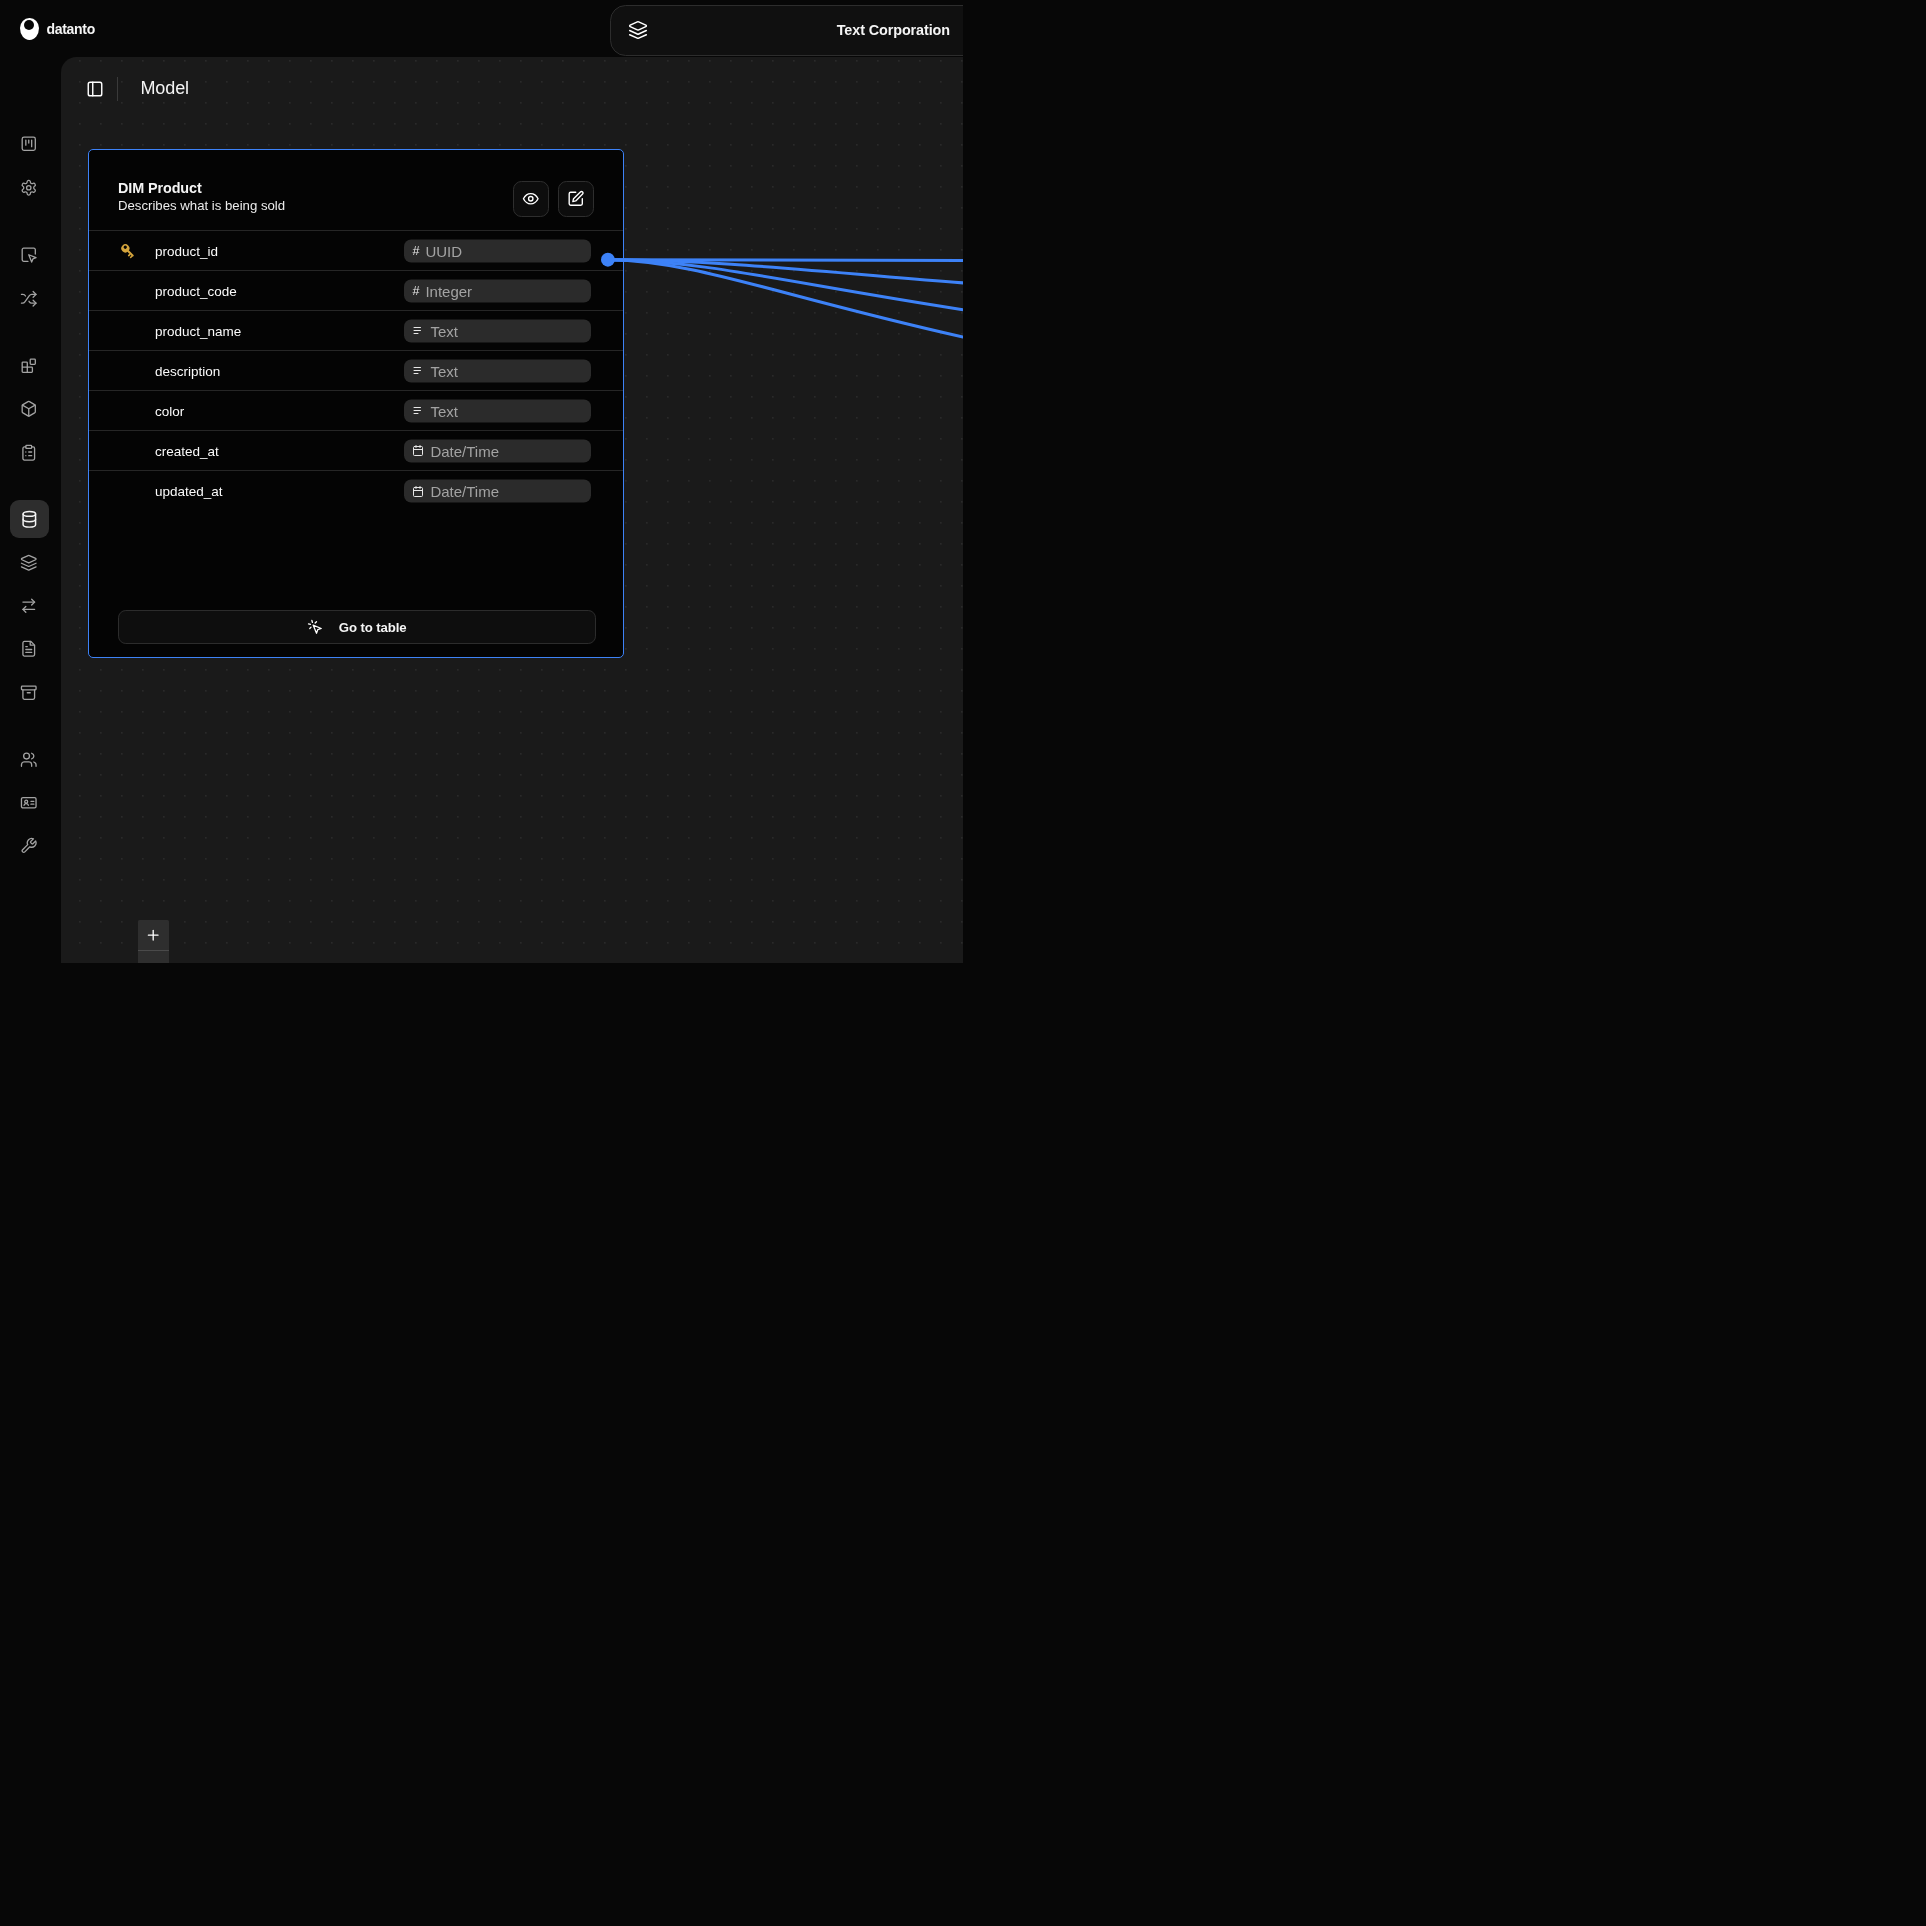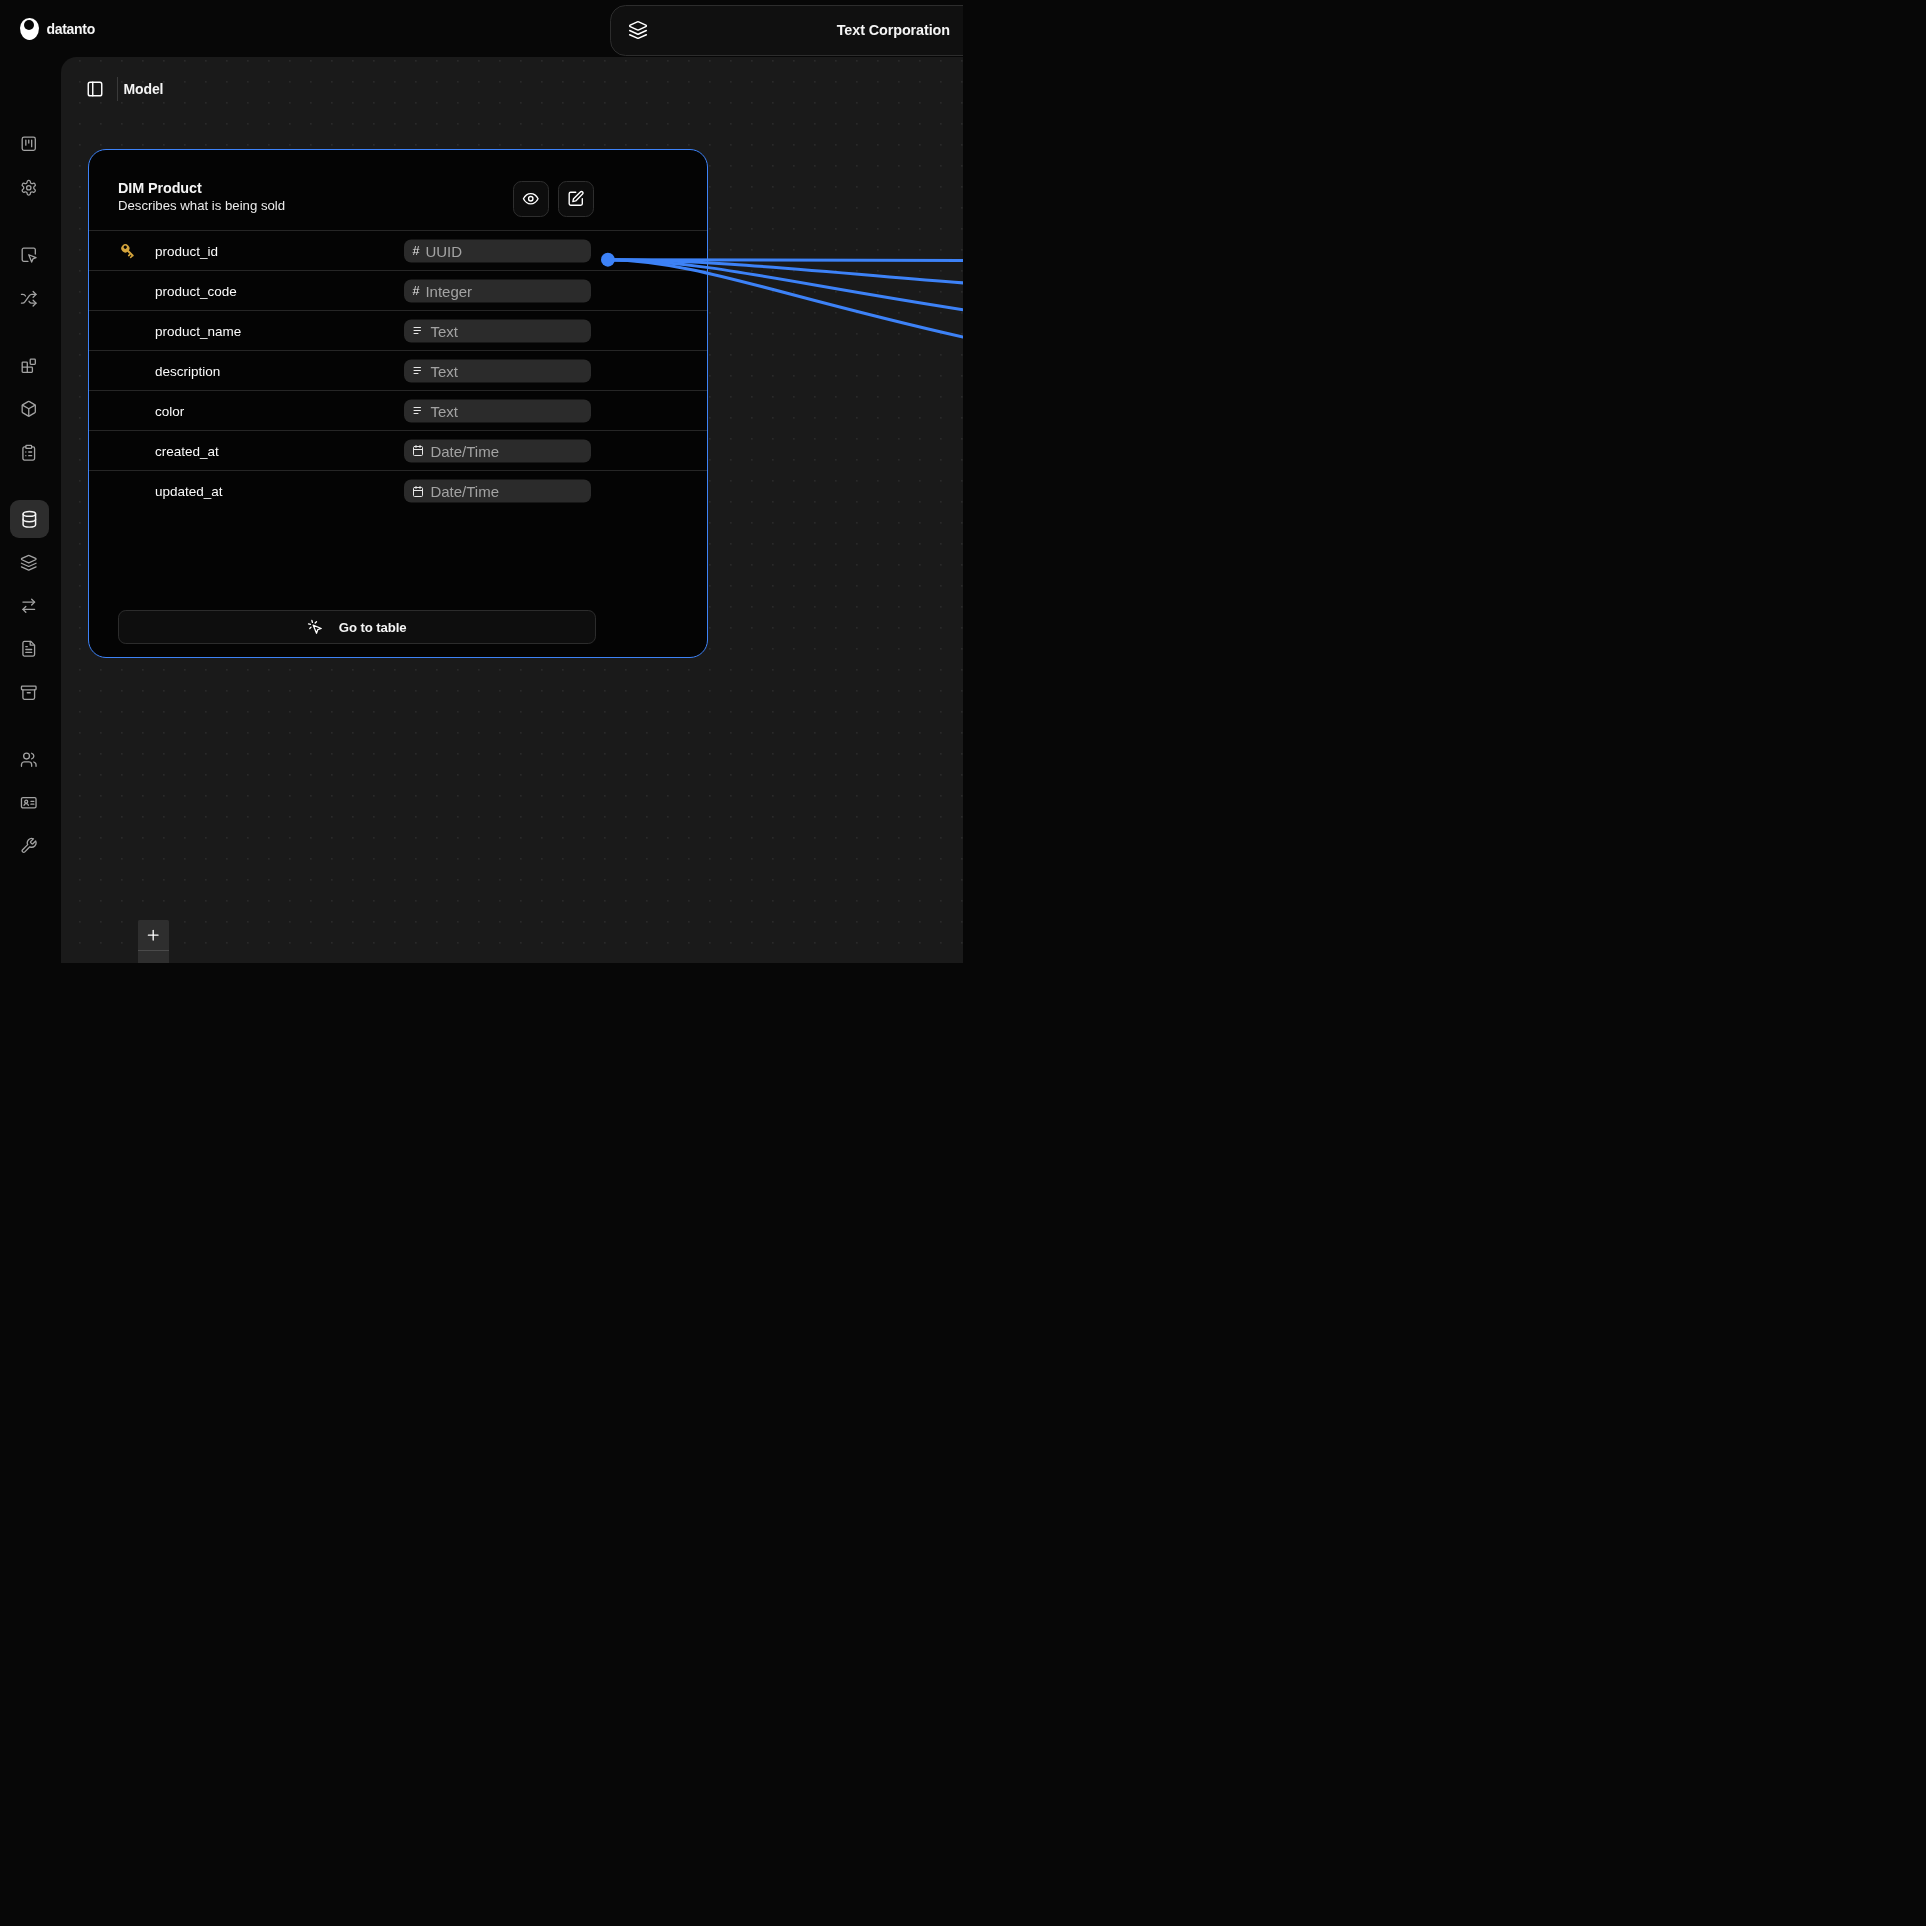--- a/index.html
+++ b/index.html
@@ -40,26 +40,26 @@
     position:absolute; left:61px; top:57px; right:0; bottom:0;
     background:#1a1a1a;
     background-image:radial-gradient(circle, #454545 0.7px, transparent 0.8px);
     background-size:21px 21px;
     background-position:8.4px 14.4px;
     border-top-left-radius:15.6px;
   }
   .canvas-header { position:absolute; left:0; top:0; height:63px; display:flex; align-items:center; }
   .panel-toggle { margin-left:21.7px; width:25px; height:25px; display:flex; align-items:center; justify-content:center; border-radius:5.4px; cursor:pointer; }
   .header-divider { width:1.2px; height:24px; background:#3a3a3a; margin-left:9.6px; }
-  .page-title { margin-left:5px; font-size:14px; font-weight:700; letter-spacing:-0.1px; }
+  .page-title { margin-left:22px; font-size:18px; font-weight:400; letter-spacing:-0.1px; }
 
   
   .entity-card {
-    position:absolute; left:27px; top:92px; width:620px; height:509px;
-    background:#040404; border:1.8px solid #3d82f7; border-radius:18px;
+    position:absolute; left:27px; top:92px; width:536px; height:509px;
+    background:#040404; border:1.8px solid #3d82f7; border-radius:5px;
   }
   .card-header { position:absolute; left:0; top:0; width:100%; height:88px; }
   .card-title { position:absolute; left:29px; top:30px; font-size:14.4px; font-weight:bold; letter-spacing:-0.1px; }
   .card-subtitle { position:absolute; left:29px; top:48px; font-size:13.2px; font-weight:400; color:#ececec; }
   .card-action { position:absolute; top:31px; width:36px; height:36px; background:#0d0d0d; border:0.9px solid #2e2e2e; border-radius:8.4px; display:flex; align-items:center; justify-content:center; cursor:pointer; }
   .card-action.eye { left:424px; }
   .card-action.edit { left:469px; }
 
   .field-rows { position:absolute; left:0; top:80px; width:100%; border-top:0.9px solid #262626; }
   .field-row { position:relative; height:40px; border-bottom:0.9px solid #262626; }

